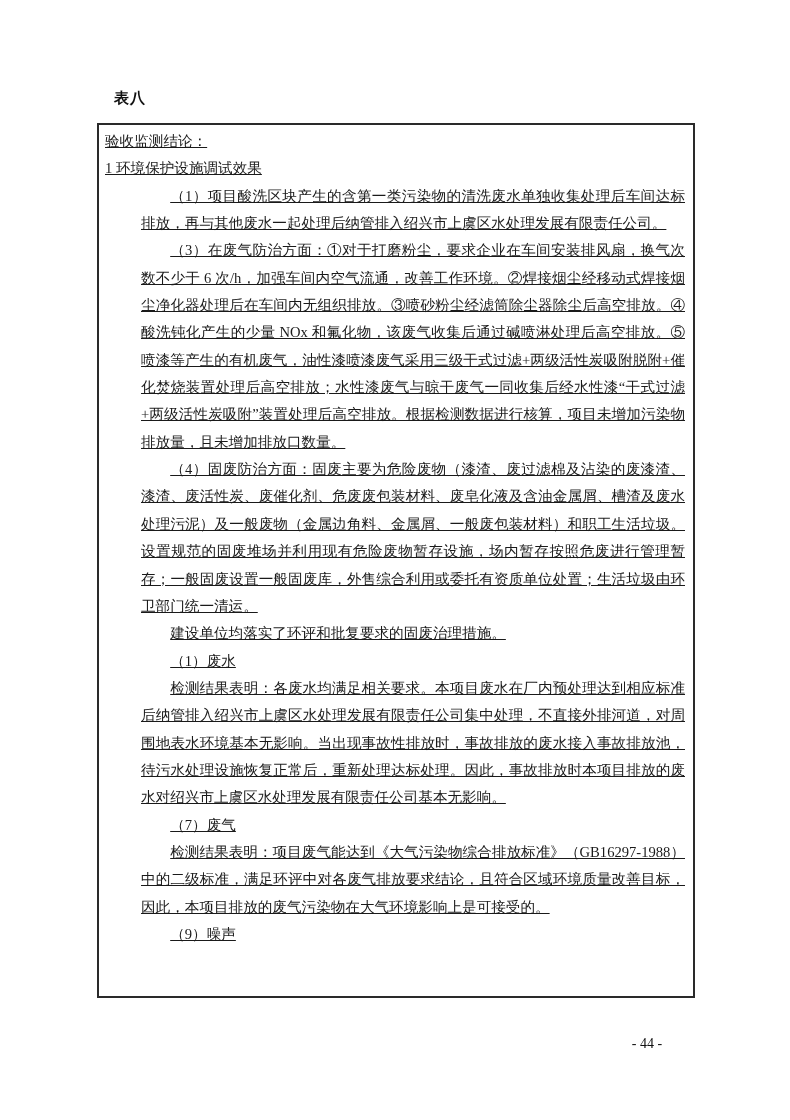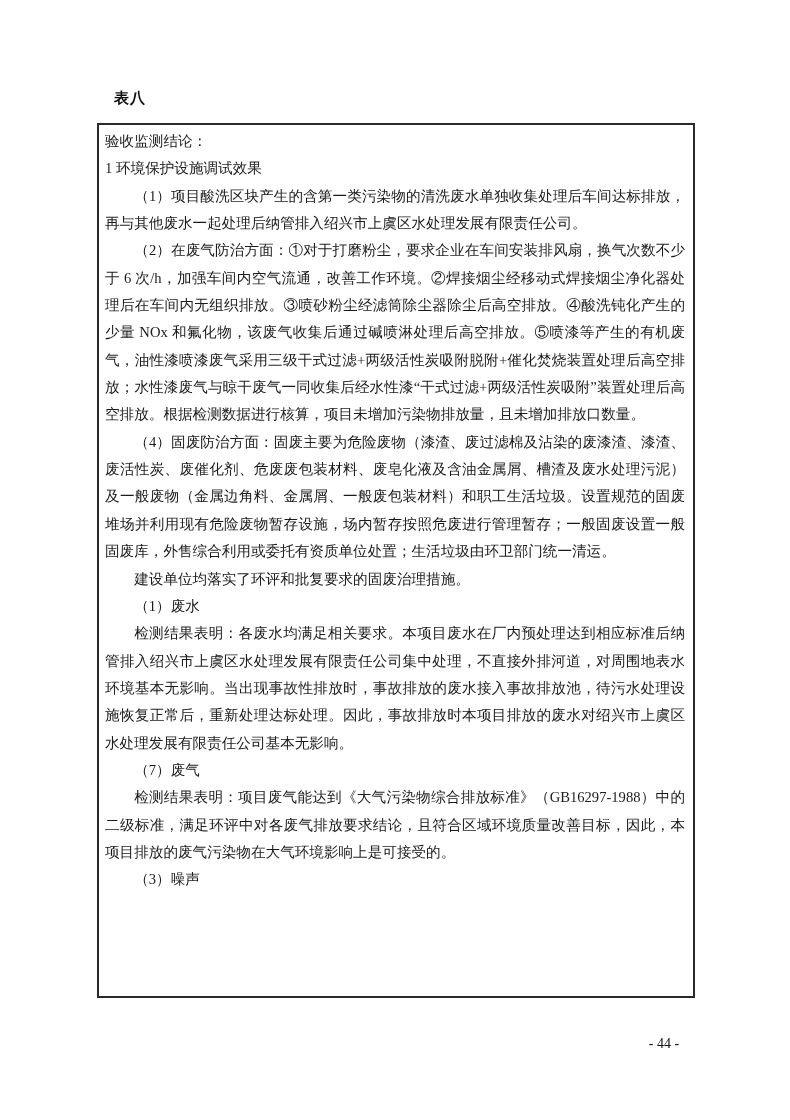--- a/index.html
+++ b/index.html
@@ -30,58 +30,59 @@
   .content-box {
     position: absolute;
     left: 97px;
     top: 123px;
     width: 598px;
     height: 875px;
     box-sizing: border-box;
     border: 2px solid #2a2a2a;
     padding: 3px 8px 0 6px;
     overflow: hidden;
+    text-decoration: underline;
   }
   .content-box p {
     margin: 0;
     font-size: 14.6px;
     line-height: 27.35px;
     text-align: justify;
     word-break: break-all;
   }
   .content-box p.flush { text-indent: 0; }
-  .content-box p.indent { text-indent: 2em; }
+  .content-box p.indent { text-indent: 2em; margin-left: 36px; }
   .page-number {
     position: absolute;
-    left: 633px;
+    left: 616px;
     top: 1036px;
     width: 62px;
     text-align: center;
     font-size: 14px;
     color: #111111;
   }
 </style>
 </head>
 <body>
 
 <div class="page">
 
   <div class="table-label">表八</div>
 
   <div class="content-box">
     <p class="flush">验收监测结论：</p>
     <div id="paragraphs">
         <p class="flush">1 环境保护设施调试效果</p>
         <p class="indent">（1）项目酸洗区块产生的含第一类污染物的清洗废水单独收集处理后车间达标排放，再与其他废水一起处理后纳管排入绍兴市上虞区水处理发展有限责任公司。</p>
-        <p class="indent">（2）在废气防治方面：①对于打磨粉尘，要求企业在车间安装排风扇，换气次数不少于 6 次/h，加强车间内空气流通，改善工作环境。②焊接烟尘经移动式焊接烟尘净化器处理后在车间内无组织排放。③喷砂粉尘经滤筒除尘器除尘后高空排放。④酸洗钝化产生的少量 NOx 和氟化物，该废气收集后通过碱喷淋处理后高空排放。⑤喷漆等产生的有机废气，油性漆喷漆废气采用三级干式过滤+两级活性炭吸附脱附+催化焚烧装置处理后高空排放；水性漆废气与晾干废气一同收集后经水性漆“干式过滤+两级活性炭吸附”装置处理后高空排放。根据检测数据进行核算，项目未增加污染物排放量，且未增加排放口数量。</p>
+        <p class="indent">（3）在废气防治方面：①对于打磨粉尘，要求企业在车间安装排风扇，换气次数不少于 6 次/h，加强车间内空气流通，改善工作环境。②焊接烟尘经移动式焊接烟尘净化器处理后在车间内无组织排放。③喷砂粉尘经滤筒除尘器除尘后高空排放。④酸洗钝化产生的少量 NOx 和氟化物，该废气收集后通过碱喷淋处理后高空排放。⑤喷漆等产生的有机废气，油性漆喷漆废气采用三级干式过滤+两级活性炭吸附脱附+催化焚烧装置处理后高空排放；水性漆废气与晾干废气一同收集后经水性漆“干式过滤+两级活性炭吸附”装置处理后高空排放。根据检测数据进行核算，项目未增加污染物排放量，且未增加排放口数量。</p>
         <p class="indent">（4）固废防治方面：固废主要为危险废物（漆渣、废过滤棉及沾染的废漆渣、漆渣、废活性炭、废催化剂、危废废包装材料、废皂化液及含油金属屑、槽渣及废水处理污泥）及一般废物（金属边角料、金属屑、一般废包装材料）和职工生活垃圾。设置规范的固废堆场并利用现有危险废物暂存设施，场内暂存按照危废进行管理暂存；一般固废设置一般固废库，外售综合利用或委托有资质单位处置；生活垃圾由环卫部门统一清运。</p>
         <p class="indent">建设单位均落实了环评和批复要求的固废治理措施。</p>
         <p class="indent">（1）废水</p>
         <p class="indent">检测结果表明：各废水均满足相关要求。本项目废水在厂内预处理达到相应标准后纳管排入绍兴市上虞区水处理发展有限责任公司集中处理，不直接外排河道，对周围地表水环境基本无影响。当出现事故性排放时，事故排放的废水接入事故排放池，待污水处理设施恢复正常后，重新处理达标处理。因此，事故排放时本项目排放的废水对绍兴市上虞区水处理发展有限责任公司基本无影响。</p>
         <p class="indent">（7）废气</p>
         <p class="indent">检测结果表明：项目废气能达到《大气污染物综合排放标准》（GB16297-1988）中的二级标准，满足环评中对各废气排放要求结论，且符合区域环境质量改善目标，因此，本项目排放的废气污染物在大气环境影响上是可接受的。</p>
-        <p class="indent">（3）噪声</p>
+        <p class="indent">（9）噪声</p>
       </div>
   </div>
 
   <div class="page-number">- 44 -</div>
 
 </div>
 
 </body></html>

